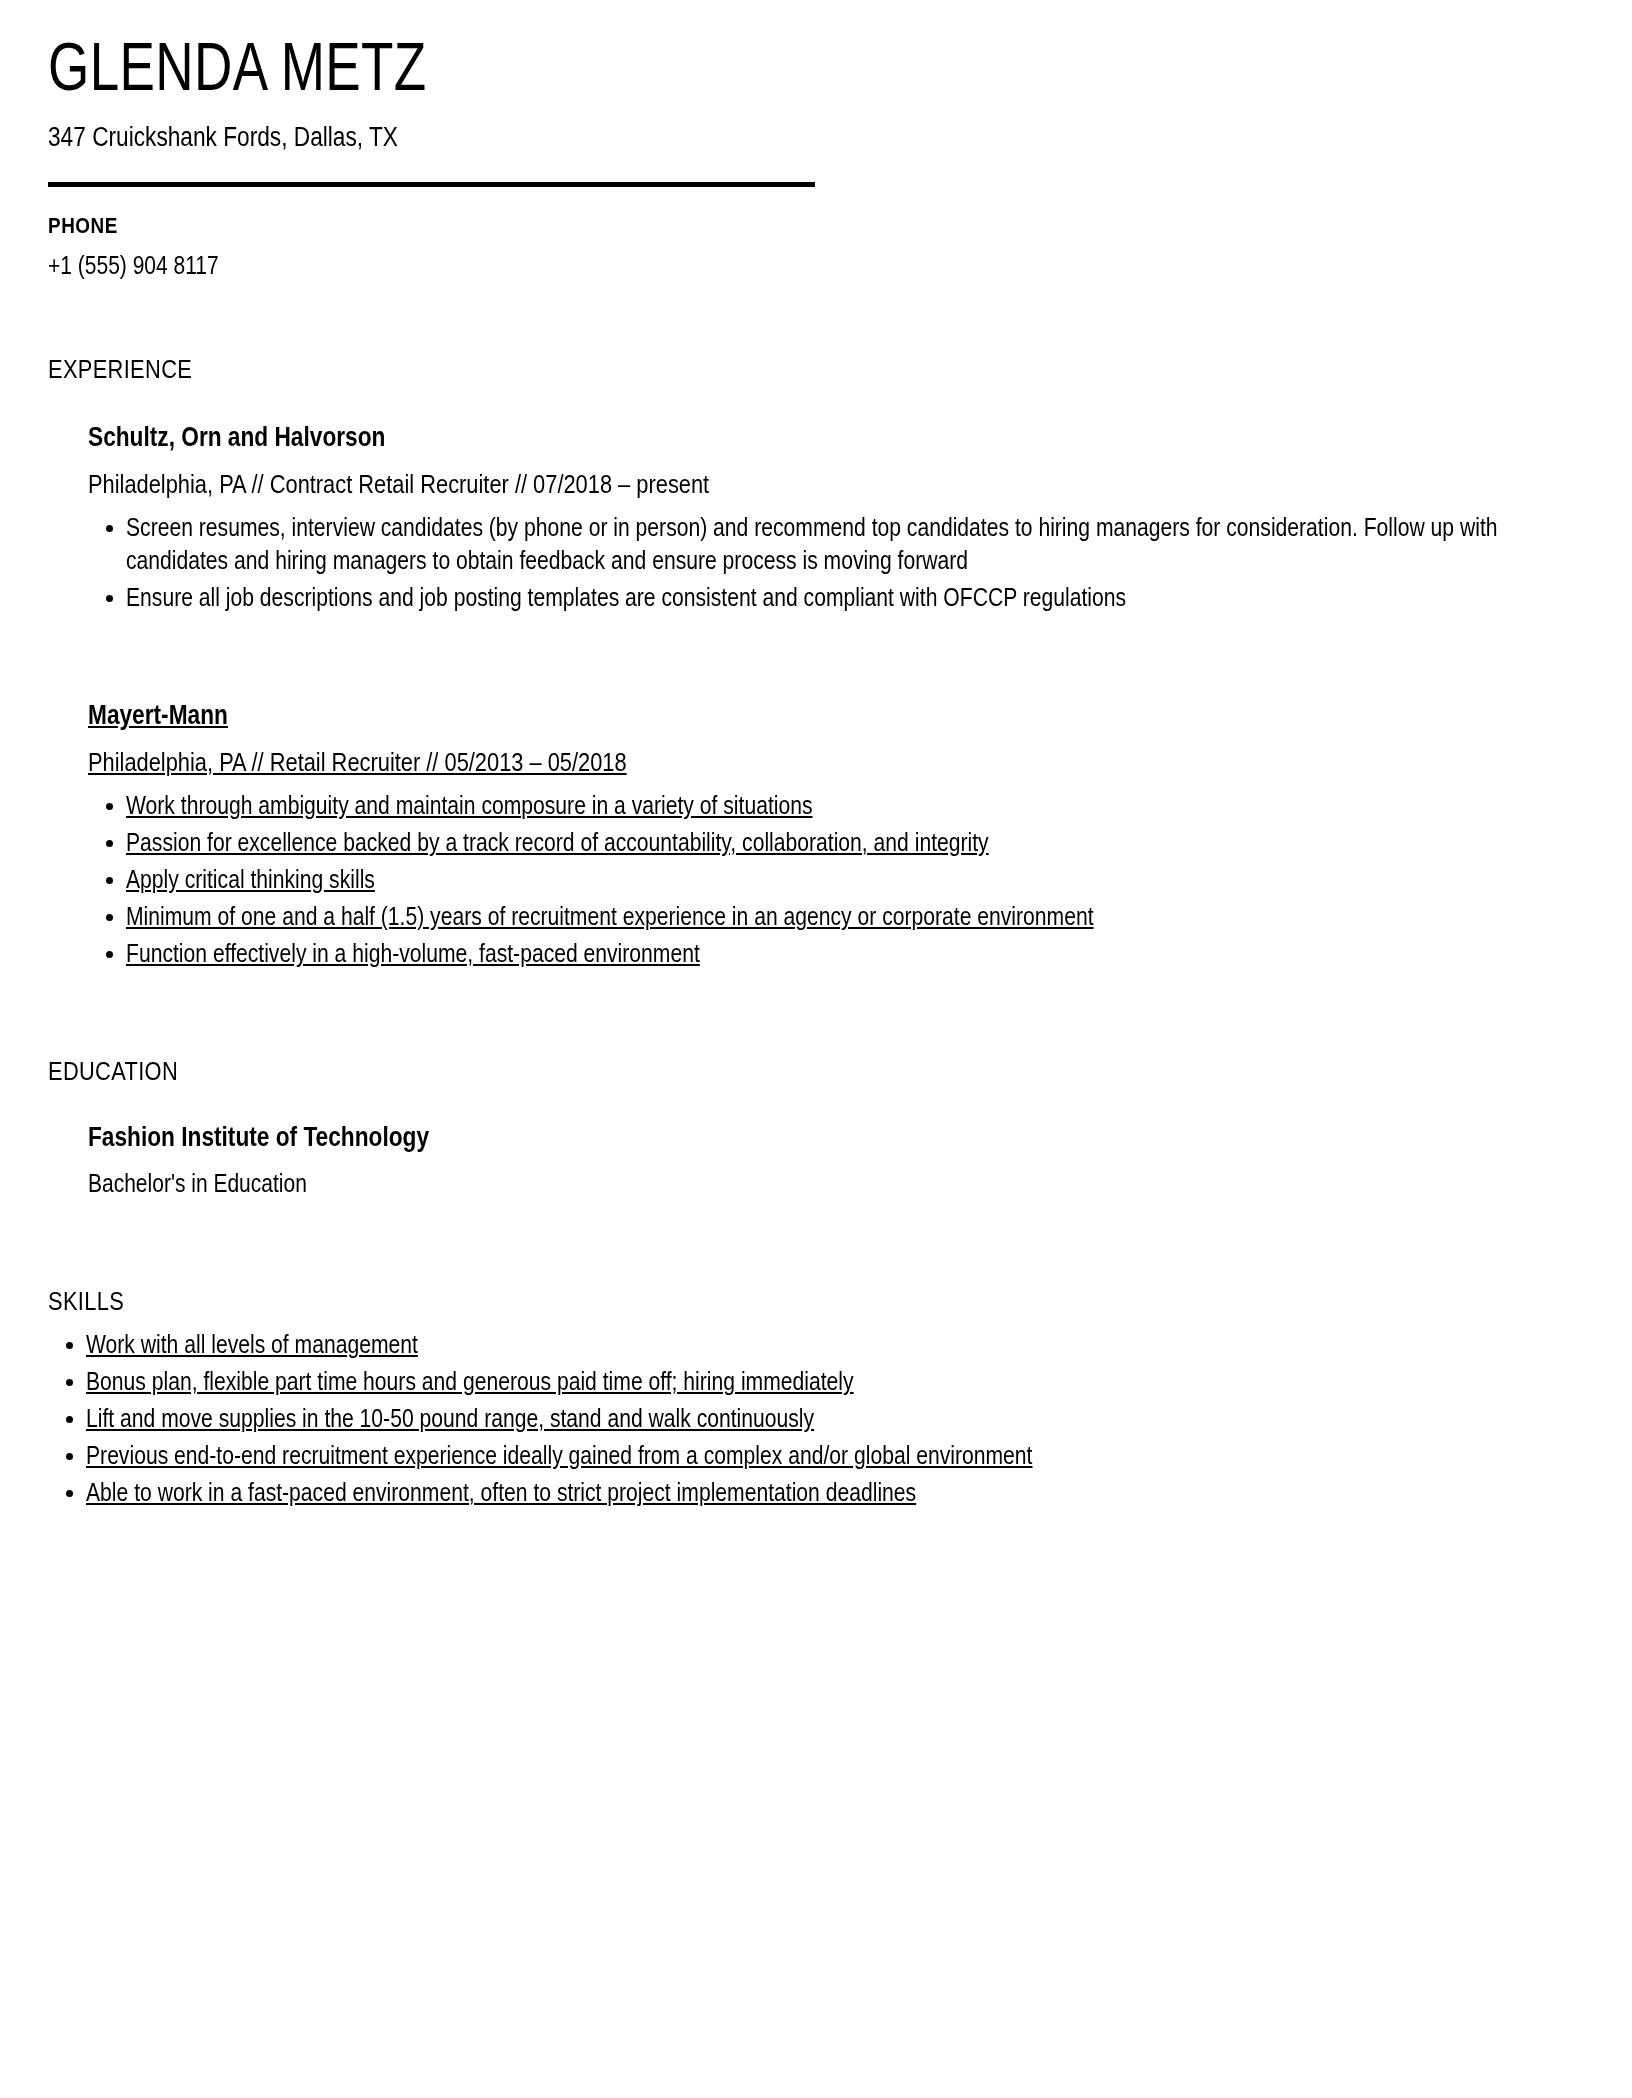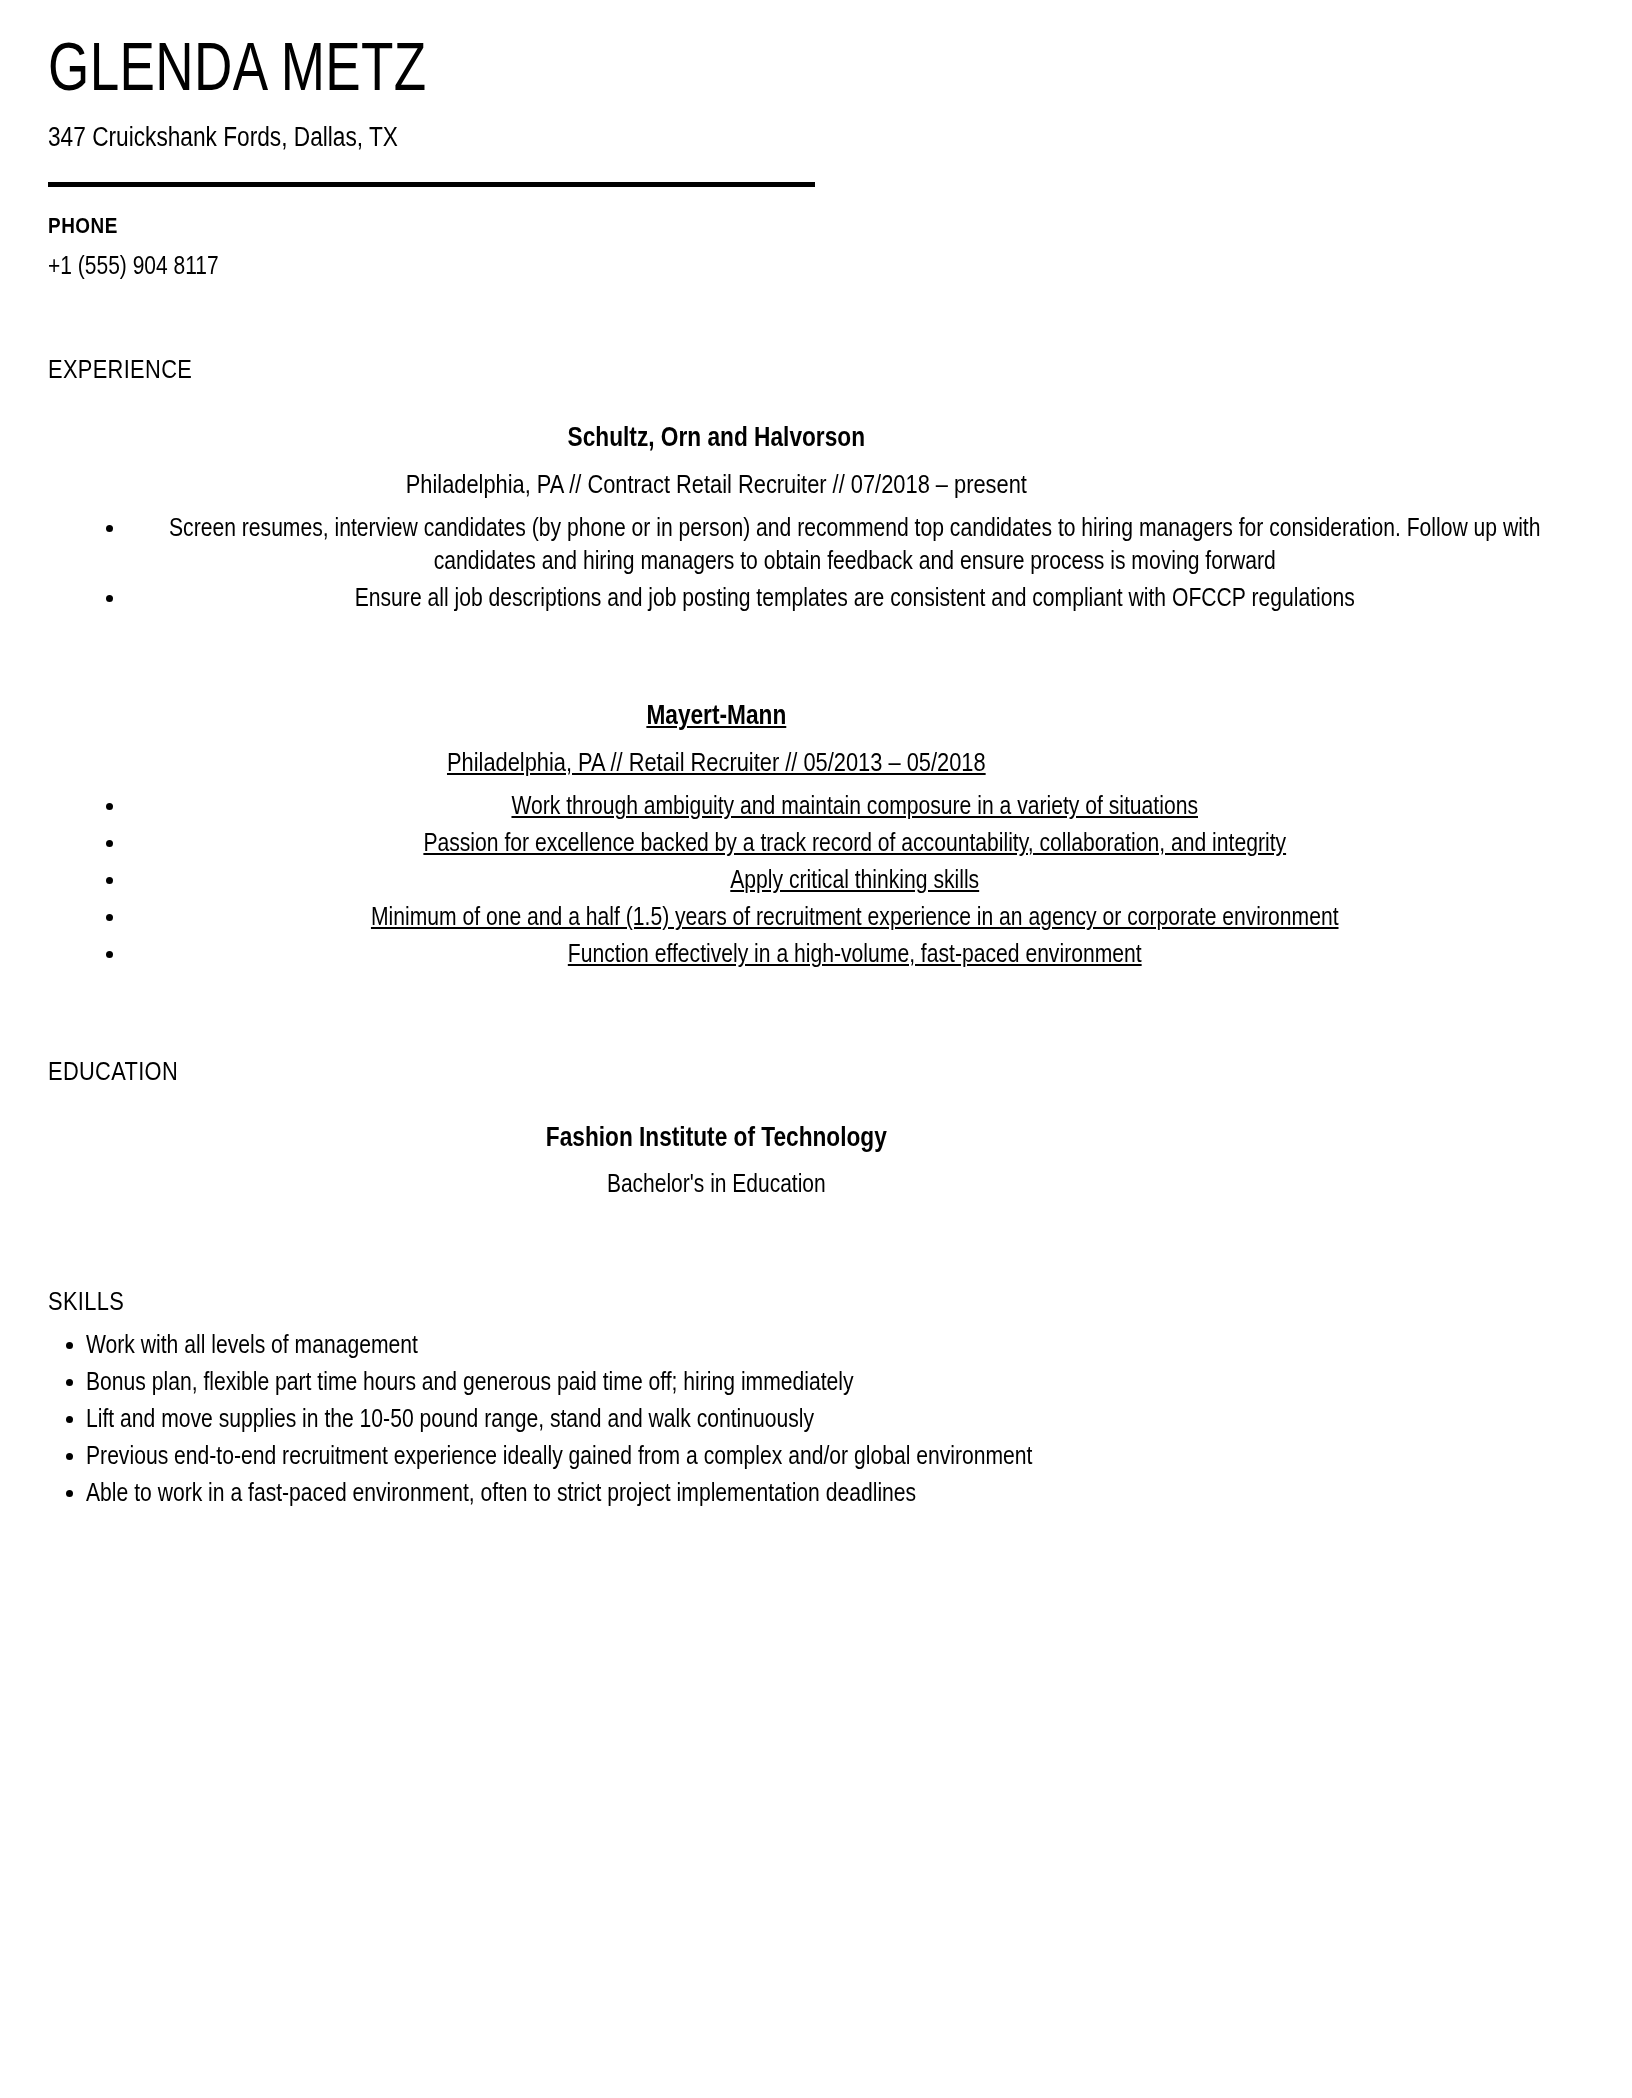--- a/index.html
+++ b/index.html
@@ -87,21 +87,21 @@
     letter-spacing: 0.4px;
     line-height: 1.0;
     transform: scaleX(0.84);
     transform-origin: left top;
     white-space: nowrap;
   }
   .section-exp { margin-top: 78px; }
   .section-edu { margin-top: 88px; }
   .section-skills { margin-top: 92px; }
 
-  .entries { margin-left: 40px; text-align: center; }
+  .entries { margin-left: 40px; }
 
   .entry { margin-top: 42px; }
   .entry + .entry { margin-top: 88px; text-decoration: underline; }
 
   .entry-title {
     font-size: 27px;
     font-weight: 700;
     line-height: 1.0;
     transform: scaleX(0.84);
     transform-origin: left top;
@@ -141,21 +141,21 @@
     position: absolute;
     left: 18px;
     top: 14px;
     width: 7px;
     height: 7px;
     border-radius: 50%;
     background: #000000;
   }
 
   
-  .skills-list { margin-top: 48px; margin-left: 40px; }
+  .skills-list { margin-top: 48px; margin-left: 40px; text-decoration: underline; }
   .skills-list li { margin-top: 6px; }
 
   .edu-entry { margin-top: 40px; }
   .edu-degree {
     font-size: 25px;
     font-weight: 400;
     line-height: 1.0;
     padding-top: 20px;
     transform: scaleX(0.84);
     transform-origin: left top;

